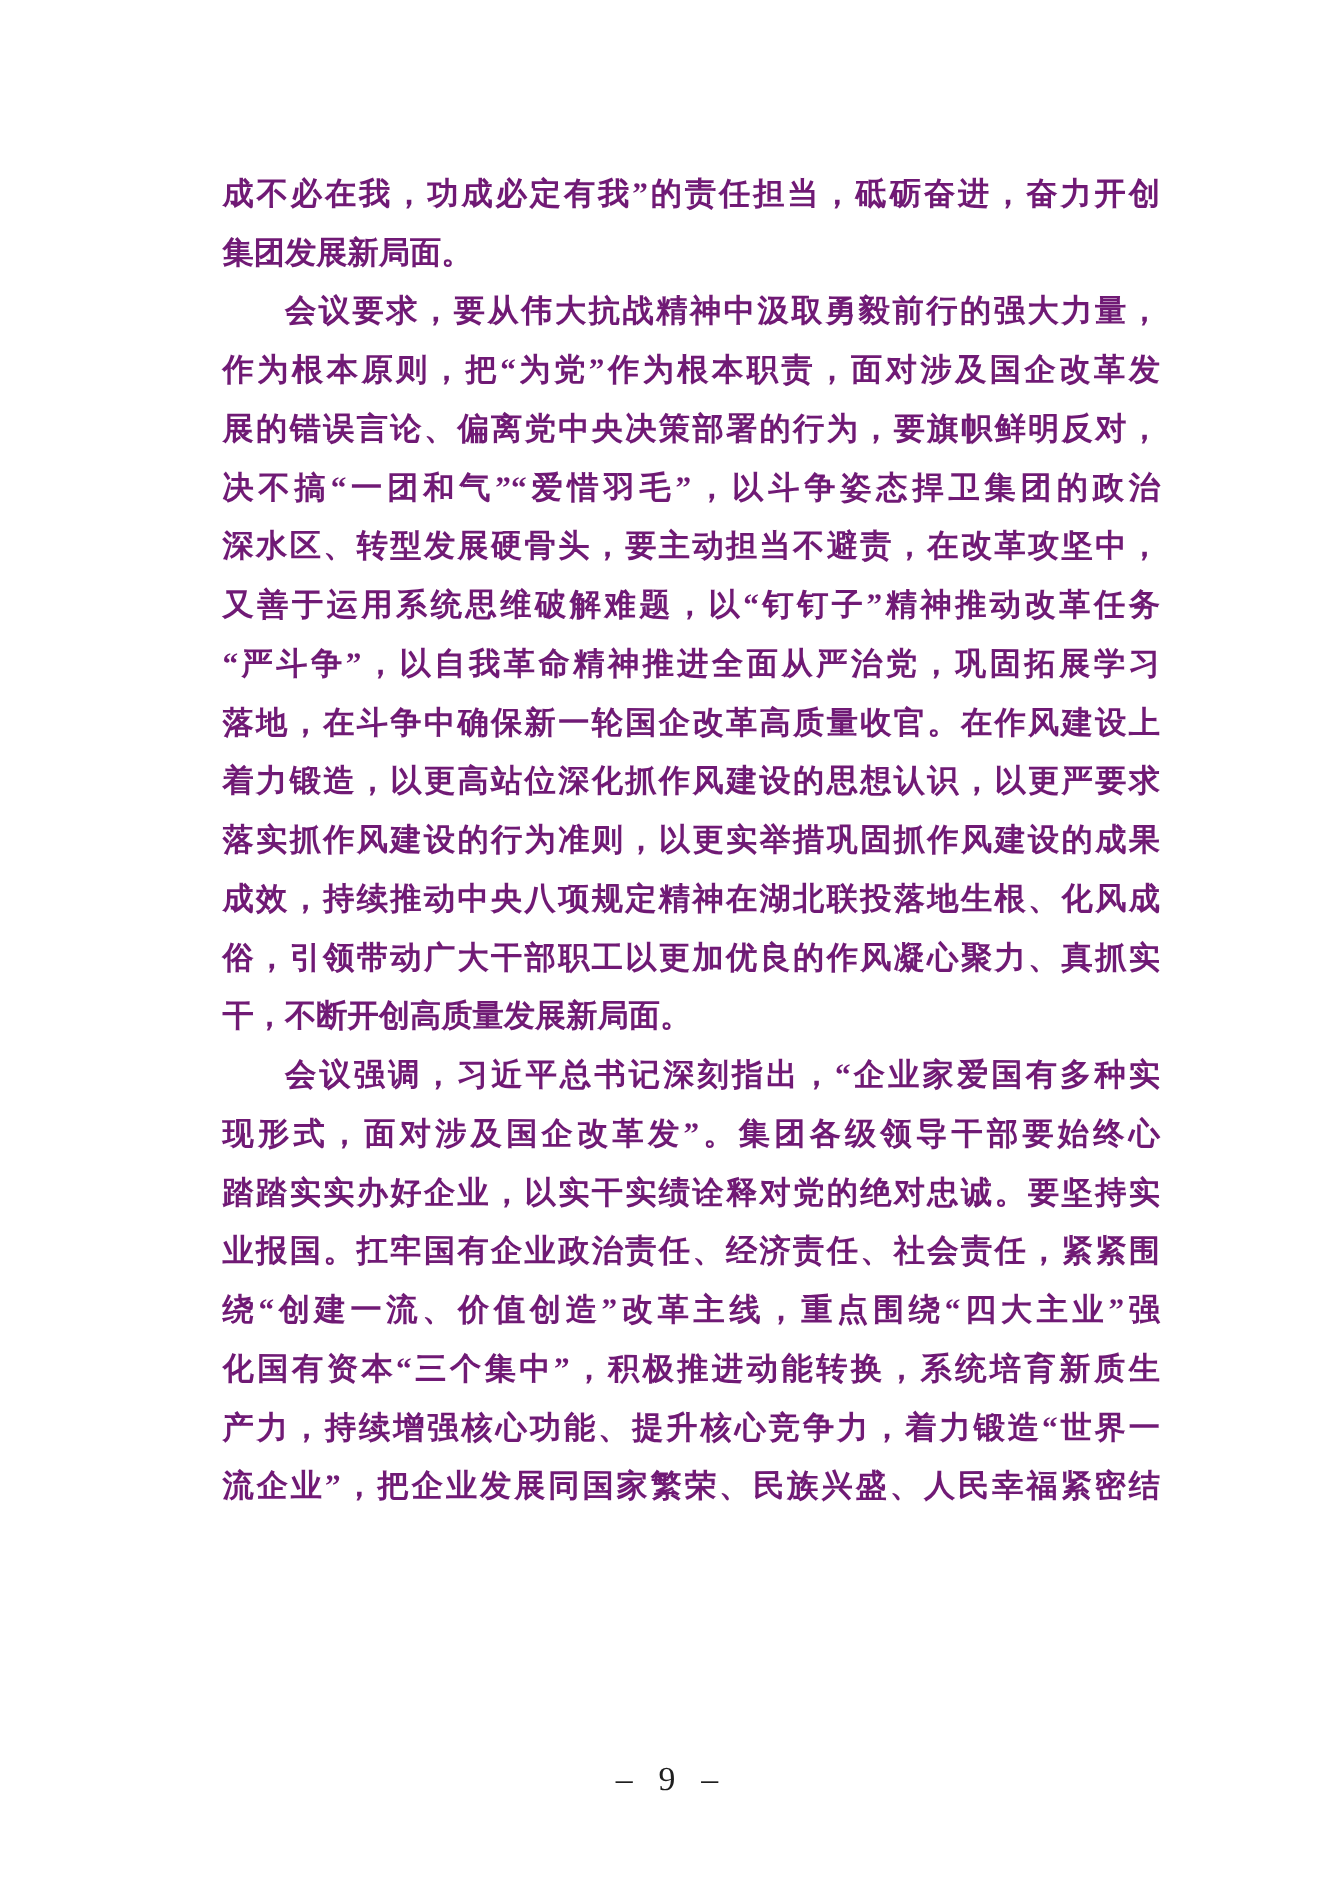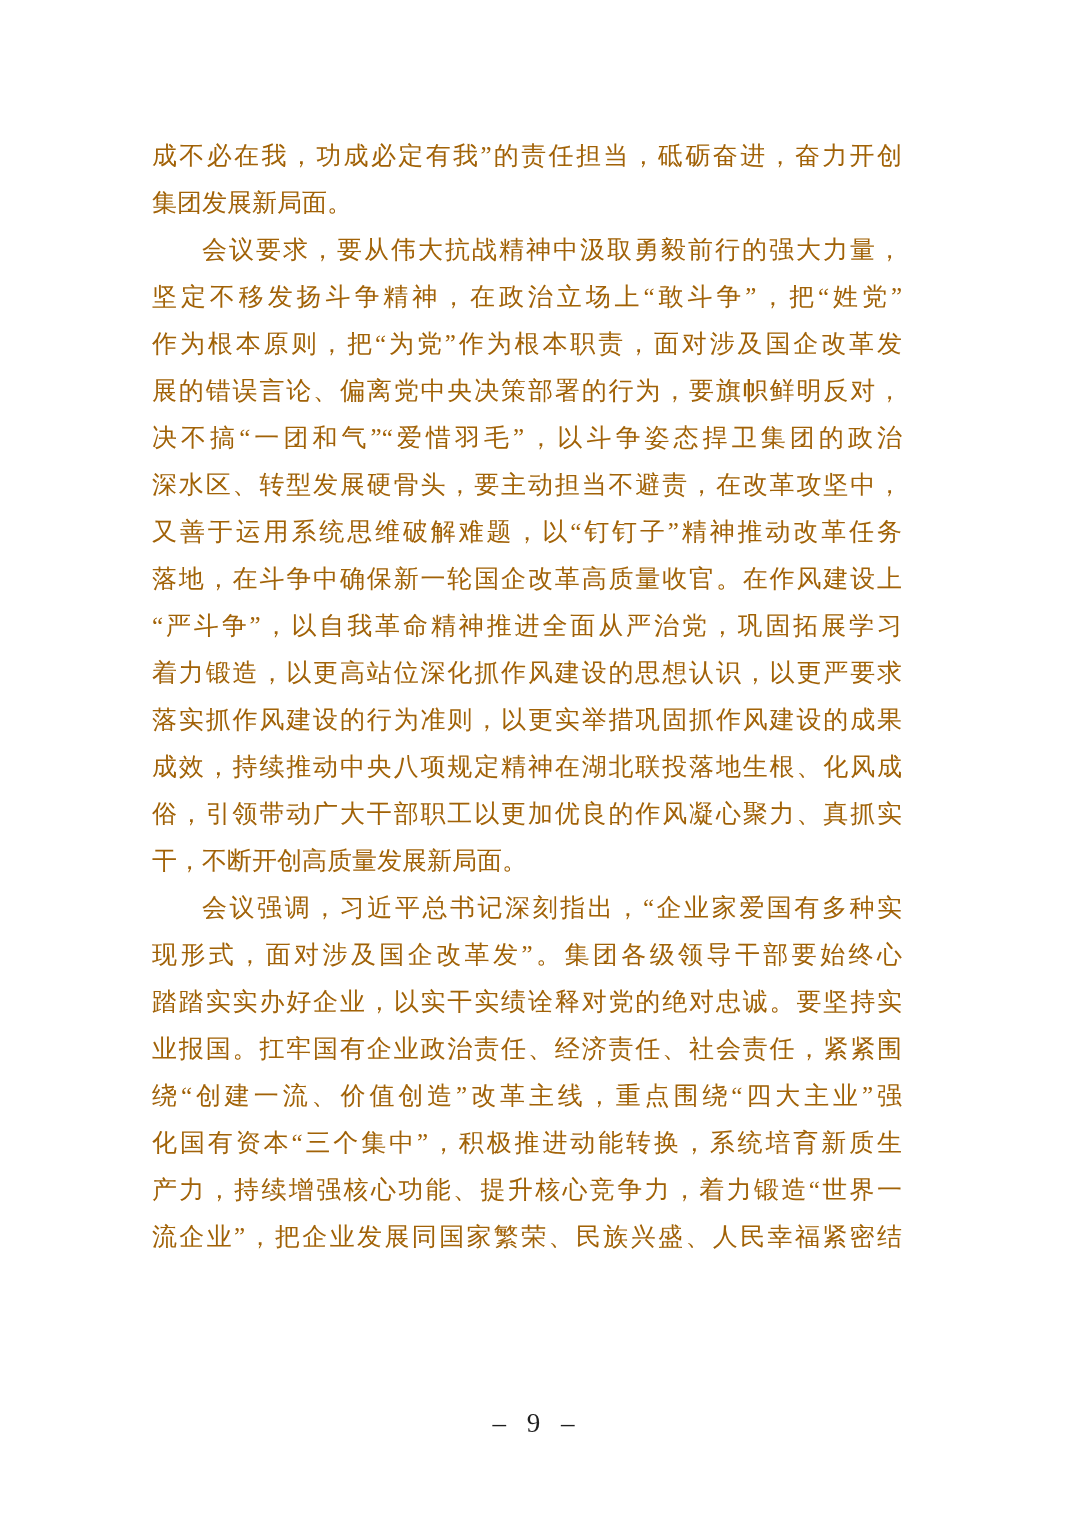--- a/index.html
+++ b/index.html
@@ -13,27 +13,27 @@
   .page {
     position: absolute;
     left: 0; top: 0;
     width: 1074px;
     height: 1520px;
     background: #ffffff;
     overflow: hidden;
   }
   .doc-body {
     position: absolute;
-    left: 152px;
+    left: 178px;
     top: 132px;
     width: 750px;
-    color: #a16207;
+    color: #701a75;
     font-size: 25px;
     line-height: 47px;
-    font-weight: 400;
+    font-weight: 700;
   }
   .line {
     height: 47px;
     text-align: justify;
     text-align-last: left;
     white-space: normal;
   }
   .line.fill {
     text-align-last: justify;
   }
@@ -52,28 +52,27 @@
   }
 </style>
 </head>
 <body>
 
 <div class="page">
   <div class="doc-body">
       <div class="line fill">成不必在我，功成必定有我”的责任担当，砥砺奋进，奋力开创</div>
       <div class="line">集团发展新局面。</div>
       <div class="line fill indent">会议要求，要从伟大抗战精神中汲取勇毅前行的强大力量，</div>
-      <div class="line fill">坚定不移发扬斗争精神，在政治立场上“敢斗争”，把“姓党”</div>
       <div class="line fill">作为根本原则，把“为党”作为根本职责，面对涉及国企改革发</div>
       <div class="line fill">展的错误言论、偏离党中央决策部署的行为，要旗帜鲜明反对，</div>
       <div class="line fill">决不搞“一团和气”“爱惜羽毛”，以斗争姿态捍卫集团的政治</div>
       <div class="line fill">深水区、转型发展硬骨头，要主动担当不避责，在改革攻坚中，</div>
       <div class="line fill">又善于运用系统思维破解难题，以“钉钉子”精神推动改革任务</div>
+      <div class="line fill">“严斗争”，以自我革命精神推进全面从严治党，巩固拓展学习</div>
       <div class="line fill">落地，在斗争中确保新一轮国企改革高质量收官。在作风建设上</div>
-      <div class="line fill">“严斗争”，以自我革命精神推进全面从严治党，巩固拓展学习</div>
       <div class="line fill">着力锻造，以更高站位深化抓作风建设的思想认识，以更严要求</div>
       <div class="line fill">落实抓作风建设的行为准则，以更实举措巩固抓作风建设的成果</div>
       <div class="line fill">成效，持续推动中央八项规定精神在湖北联投落地生根、化风成</div>
       <div class="line fill">俗，引领带动广大干部职工以更加优良的作风凝心聚力、真抓实</div>
       <div class="line">干，不断开创高质量发展新局面。</div>
       <div class="line fill indent">会议强调，习近平总书记深刻指出，“企业家爱国有多种实</div>
       <div class="line fill">现形式，面对涉及国企改革发”。集团各级领导干部要始终心</div>
       <div class="line fill">踏踏实实办好企业，以实干实绩诠释对党的绝对忠诚。要坚持实</div>
       <div class="line fill">业报国。扛牢国有企业政治责任、经济责任、社会责任，紧紧围</div>
       <div class="line fill">绕“创建一流、价值创造”改革主线，重点围绕“四大主业”强</div>

